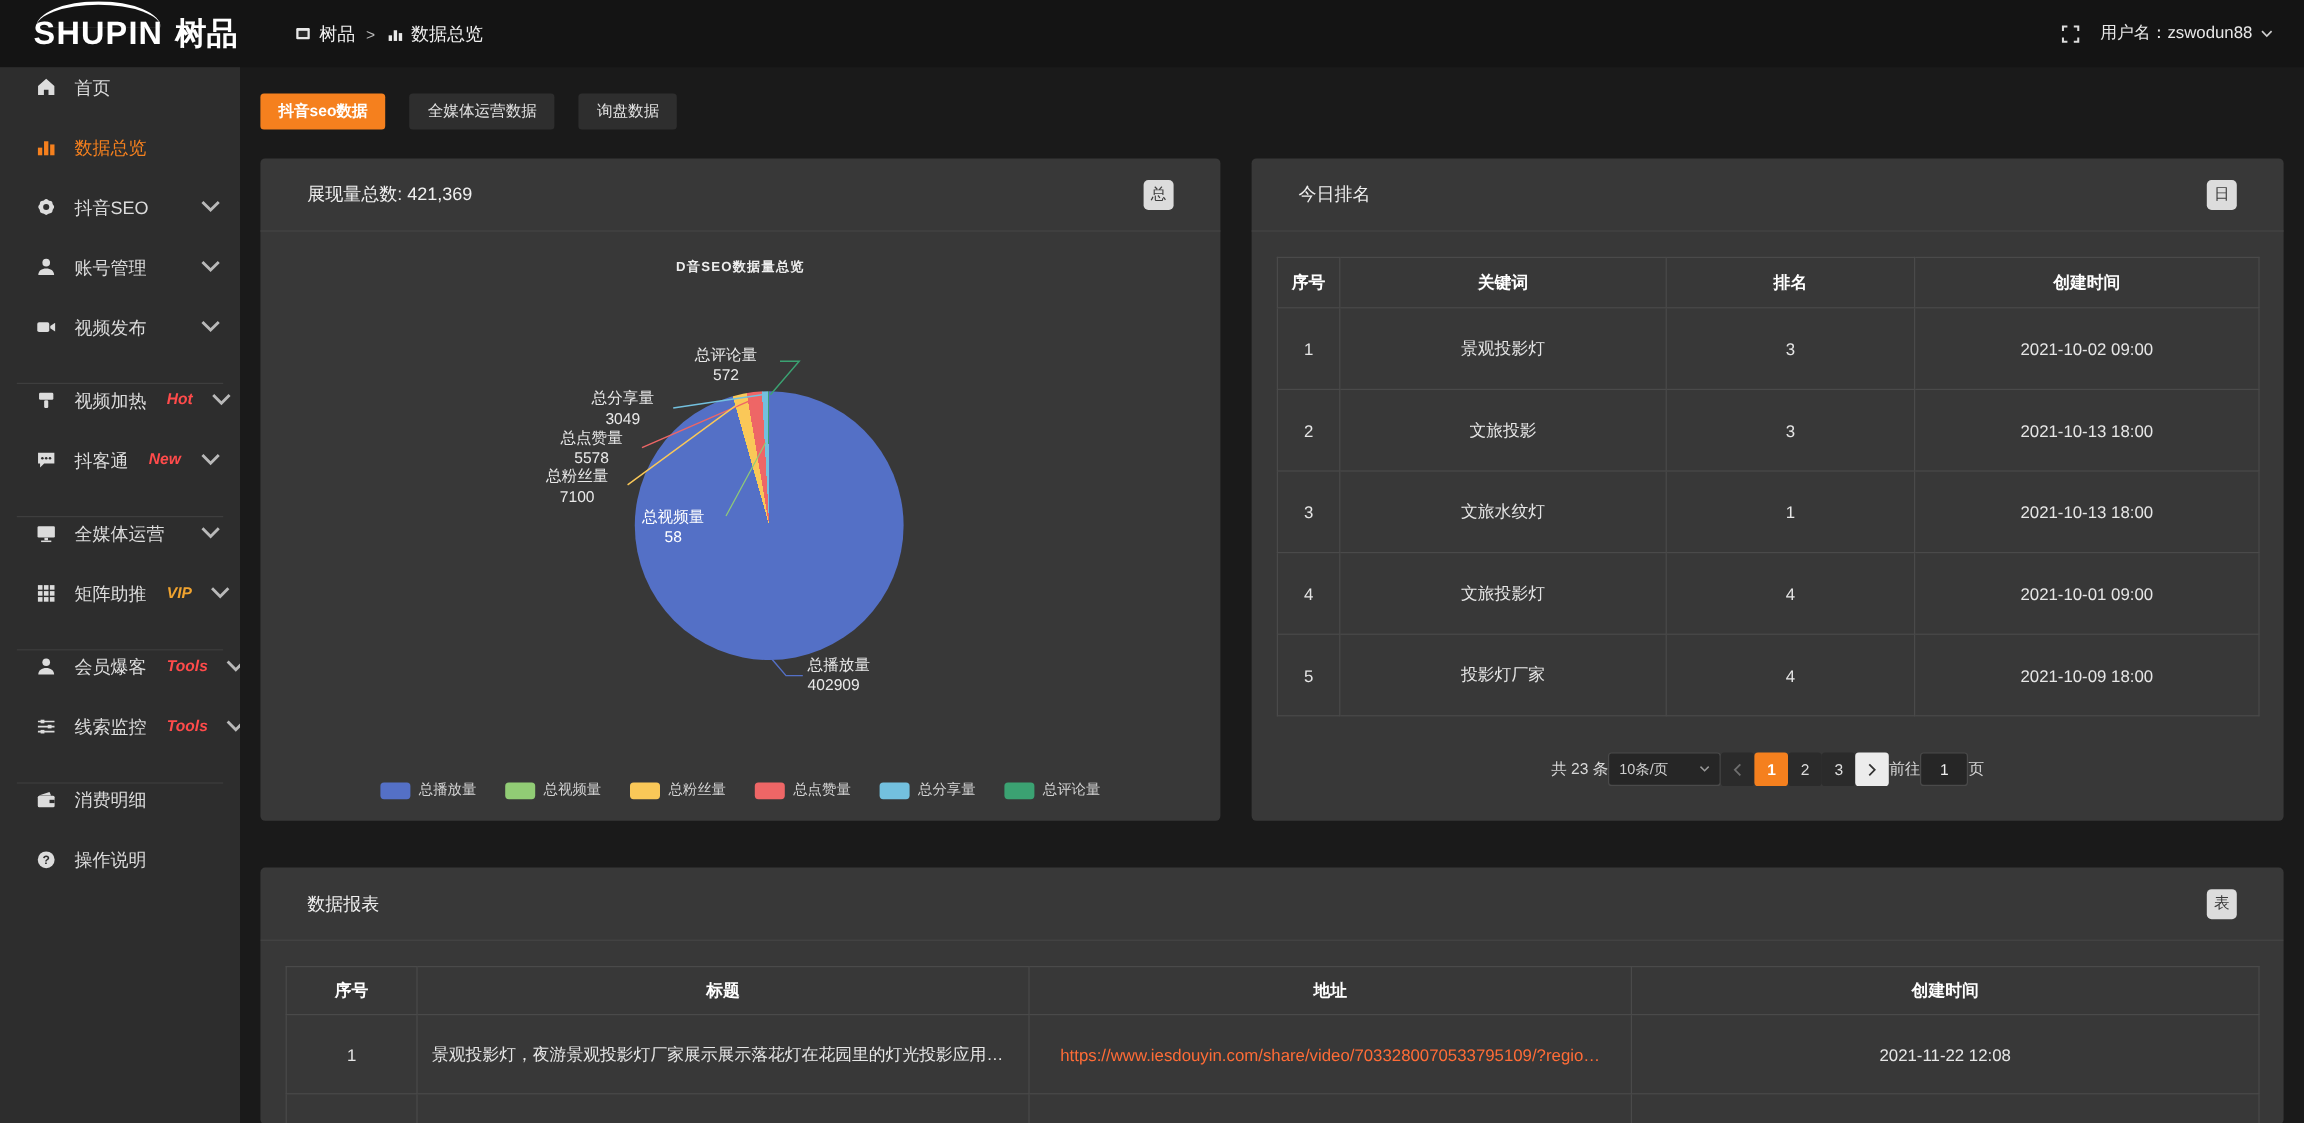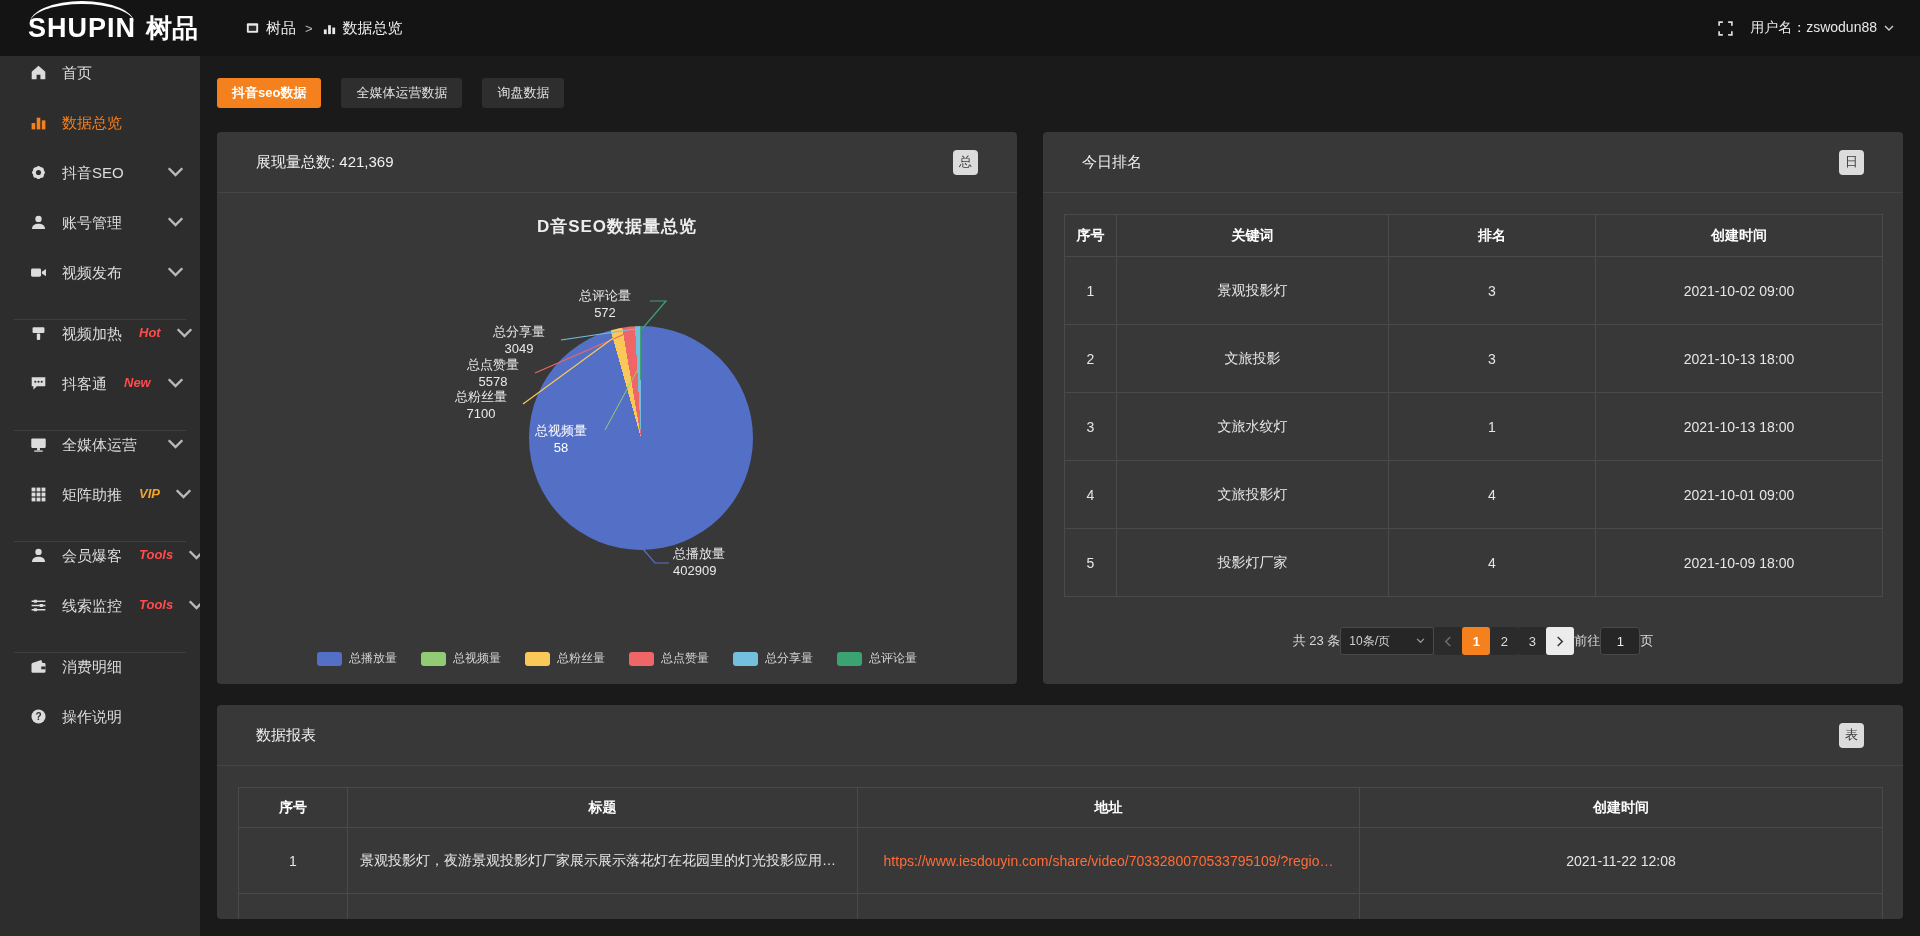--- a/index.html
+++ b/index.html
@@ -42,21 +42,21 @@
   .row1 { display:flex; gap:26px; }
   .panel { background:#383838; border-radius:4px; }
   .panel-hd { height:61px; display:flex; align-items:center; justify-content:space-between;
     padding:0 39px; border-bottom:1px solid #454545; color:#f0f0f0; font-size:15px; }
   .hd-badge { width:25px; height:25px; border-radius:4px; background:#dcdcdc; color:#3a3a3a;
     font-size:13px; display:flex; align-items:center; justify-content:center; cursor:pointer; }
   
   .panel-pie { width:800px; height:552px; flex:none; }
   .chart-area { position:relative; width:800px; height:490px; }
   .chart-title { position:absolute; top:22px; left:0; width:800px; text-align:center;
-    color:#ededed; font-size:17px; font-weight:bold; letter-spacing:1px; }
+    color:#ededed; font-size:11px; font-weight:bold; letter-spacing:1px; }
   .pie { position:absolute; left:312px; top:133px; width:224px; height:224px; border-radius:50%; }
   .leader-lines { position:absolute; left:0; top:0; pointer-events:none; }
   .pie-label { position:absolute; text-align:center; color:#e9e9e9; font-size:13px; line-height:17px; }
   .pie-label.inside { color:#fff; }
   .pie-label.left-align { text-align:left; }
   .legend { position:absolute; bottom:16px; left:0; width:800px; display:flex;
     justify-content:center; gap:24px; }
   .legend-item { display:flex; align-items:center; gap:7px; font-size:12px; color:#d4d4d4; cursor:pointer; }
   .legend-swatch { width:25px; height:14px; border-radius:3px; display:inline-block; }
   
@@ -82,21 +82,21 @@
   .pg-btn { width:28px; height:28px; border:none; border-radius:3px; background:#2b2b2b;
     color:#ddd; font-size:13px; display:flex; align-items:center; justify-content:center;
     cursor:pointer; font-family:inherit; }
   .pg-btn.active { background:var(--accent); color:#fff; font-weight:bold; }
   .pg-btn.prev { color:#6f6f6f; }
   .pg-btn.next { background:#ececec; color:#333; }
   .goto-input { width:40px; height:28px; background:#262626; border:1px solid #4a4a4a;
     border-radius:3px; color:#eee; text-align:center; font-size:13px; font-family:inherit; }
   
   .panel-rank { width:860px; height:552px; flex:none; }
-  .panel-report { margin-top:21px; width:1686px; height:214px; overflow:hidden; }
+  .panel-report { margin-top:39px; width:1686px; height:214px; overflow:hidden; }
 </style>
 </head>
 <body>
 
 <header class="topbar">
   <div class="logo">
     <span class="arc"></span>
     <span class="logo-en">SHUPIN</span>
     <span class="logo-cn">树品</span>
   </div>

